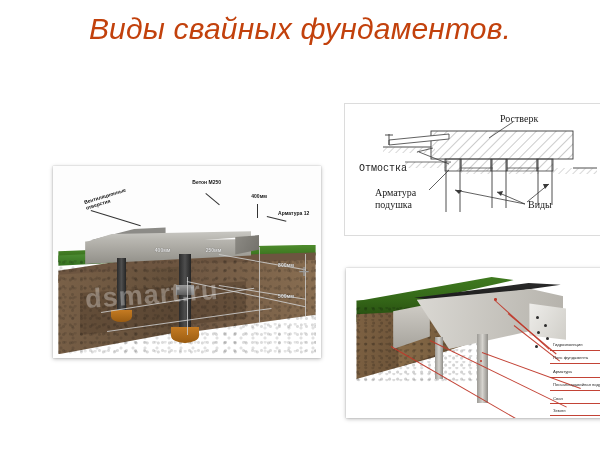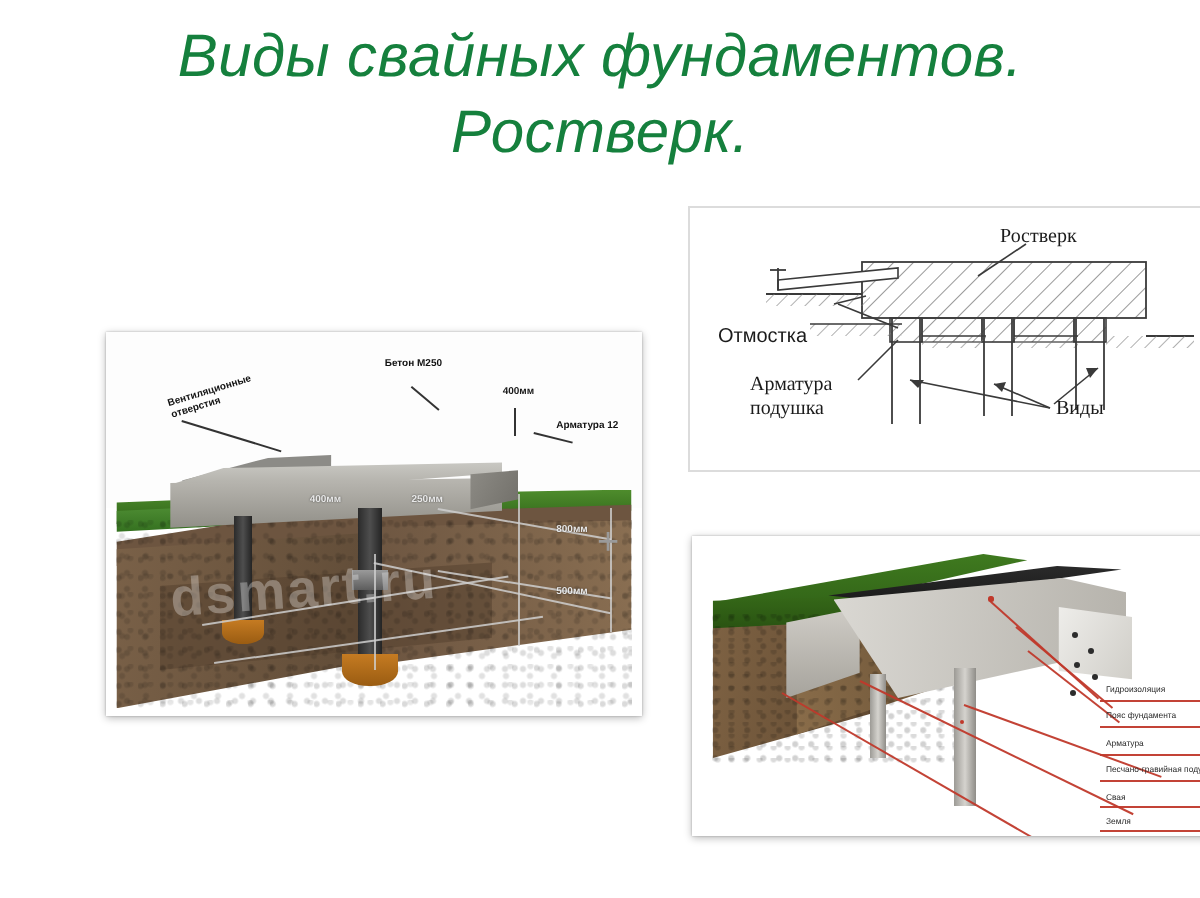--- a/index.html
+++ b/index.html
@@ -8,21 +8,21 @@
     background:#ffffff;
     font-family:"Liberation Sans","DejaVu Sans",sans-serif;
     overflow:hidden;position:relative;
   }
   .slide{position:absolute;inset:0;background:#fff;}
 
   
   .title{
     position:absolute;left:0;top:10px;width:600px;
     text-align:center;font-style:italic;font-weight:400;
-    font-size:30px;line-height:38px;color:#15803d;
+    font-size:30px;line-height:38px;color:#c2410c;
     letter-spacing:0.2px;
   }
   .title .l2{display:block;}
 
   
   .card{position:absolute;background:#fff;overflow:hidden;margin-left:28px;}
   .card.shadow{box-shadow:0 1px 4px rgba(0,0,0,.28),0 0 1px rgba(0,0,0,.25);}
 
   
   #img-left{left:25px;top:166px;width:268px;height:192px;}
@@ -193,21 +193,20 @@
     font-size:19px;line-height:16px;text-align:center;font-weight:400;
   }
 </style>
 </head>
 <body>
 
 <div class="slide">
 
   <div class="title">
     <span>Виды свайных фундаментов.</span>
-    <span class="l2">Ростверк.</span>
   </div>
 
   <div class="card shadow" id="img-left">
     <div class="l-sky"></div>
     <div class="l-grass"></div>
     <div class="l-grass2"></div>
     <div class="l-soil-top"></div>
     <div class="l-soil-front"></div>
     <div class="l-soil-side"></div>
     <div class="l-soil-inner"></div>
@@ -307,21 +306,21 @@
 
       <line x1="180" y1="100" x2="110" y2="86" stroke="#3a3a3a" stroke-width="0.8"></line>
       <line x1="180" y1="100" x2="152" y2="88" stroke="#3a3a3a" stroke-width="0.8"></line>
       <line x1="182" y1="98" x2="204" y2="80" stroke="#3a3a3a" stroke-width="0.8"></line>
       <polygon points="110,86 117,86 114,90" fill="#3a3a3a"></polygon>
       <polygon points="152,88 158,87 156,92" fill="#3a3a3a"></polygon>
       <polygon points="204,80 200,85 198,80" fill="#3a3a3a"></polygon>
     </svg>
 
     <div style="position:absolute;left:155px;top:9px;font-size:10px;color:#1b1b1b;font-family:'Liberation Serif',serif;">Ростверк</div>
-    <div style="position:absolute;left:14px;top:59px;font-size:10px;color:#1b1b1b;font-family:Liberation Sans, sans-serif;">Отмостка</div>
+    <div style="position:absolute;left:14px;top:59px;font-size:10px;color:#1b1b1b;font-family:Liberation Mono, monospace;">Отмостка</div>
     <div style="position:absolute;left:30px;top:83px;font-size:10px;line-height:12px;color:#1b1b1b;font-family:'Liberation Serif',serif;">
       <span>Арматура</span><br>
       <span>подушка</span>
     </div>
     <div style="position:absolute;left:183px;top:95px;font-size:10px;color:#1b1b1b;font-family:'Liberation Serif',serif;">Виды</div>
   </div>
 
   <div class="card shadow" id="img-bottomright">
     <div class="br-grass-top"></div>
     <div class="br-grass-side"></div>

